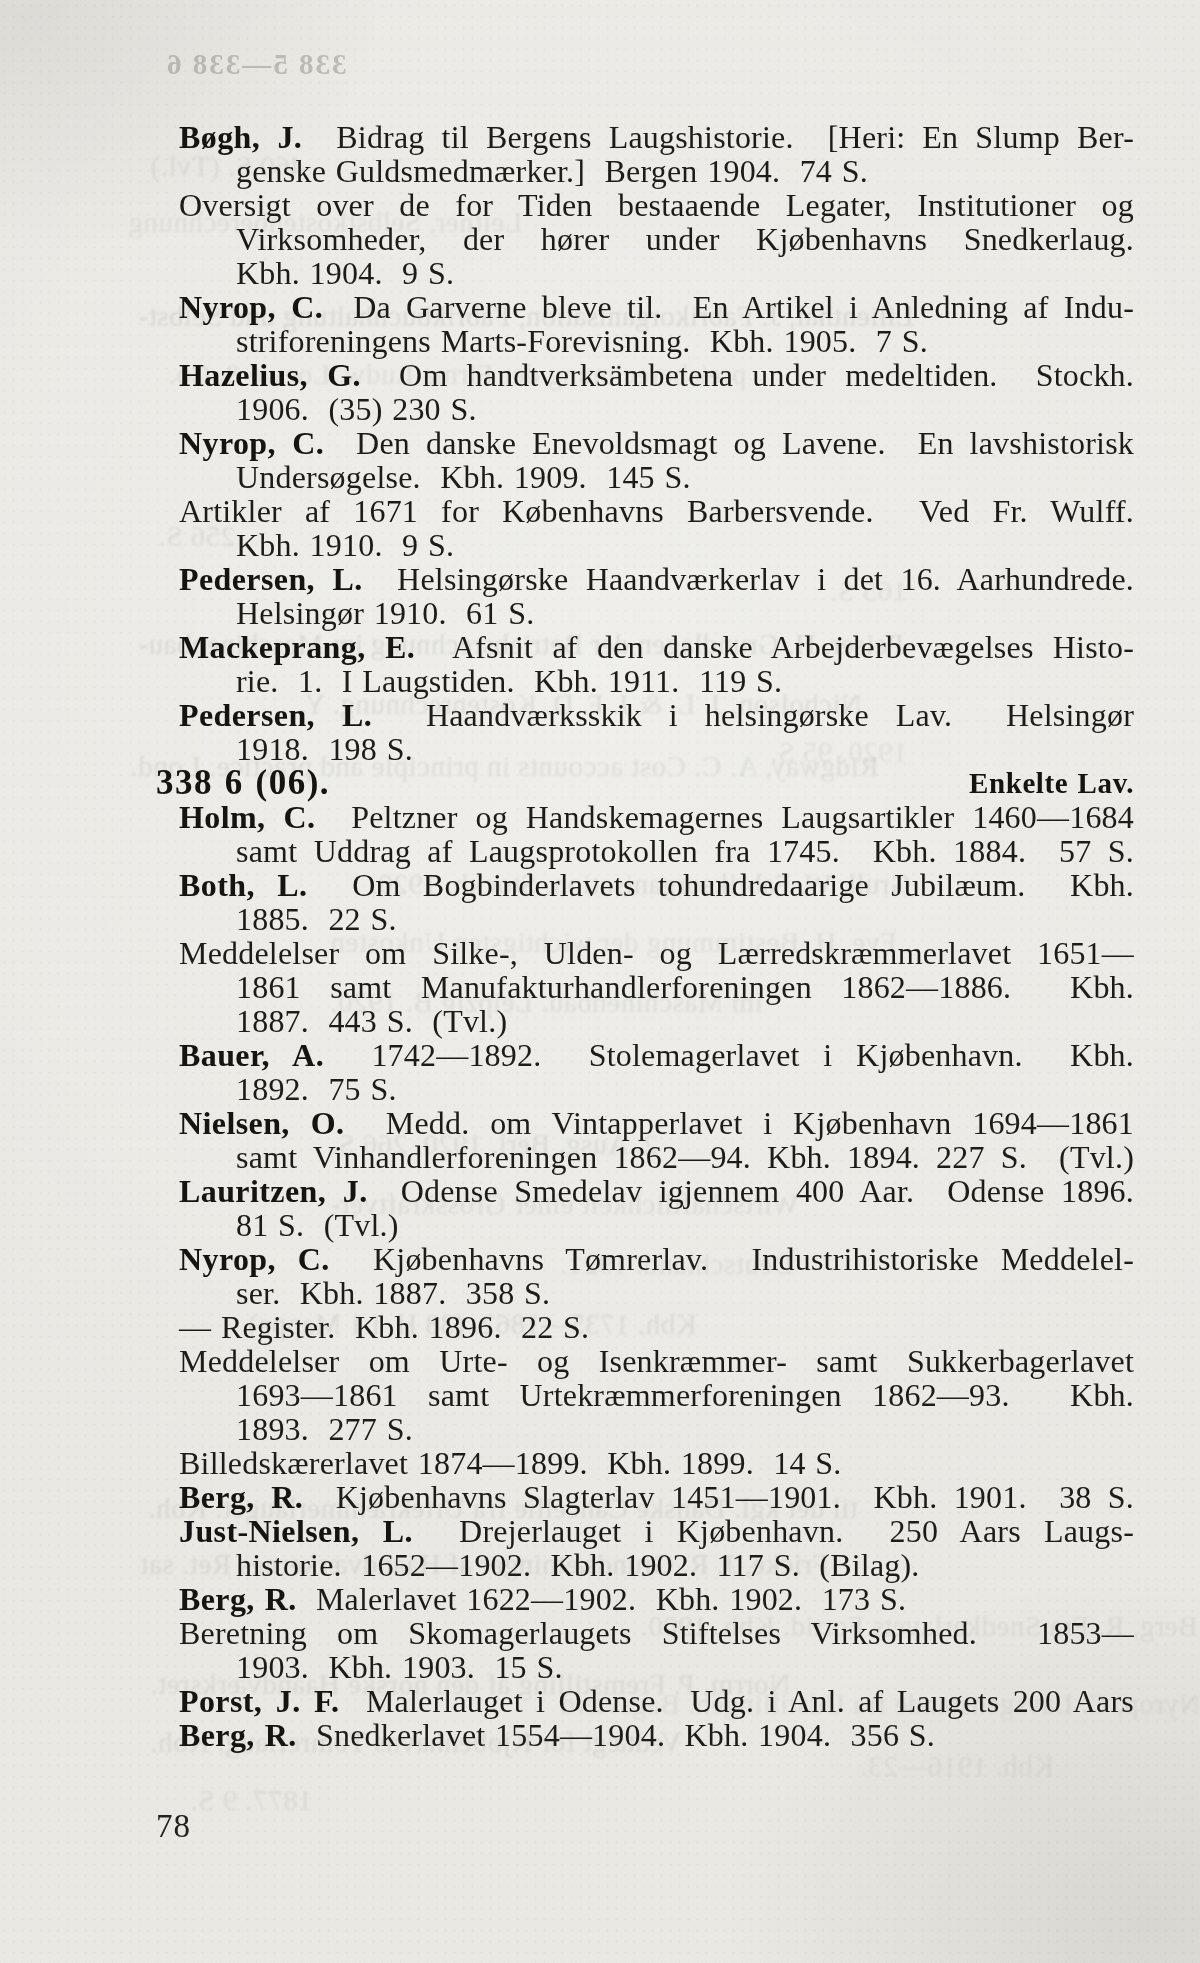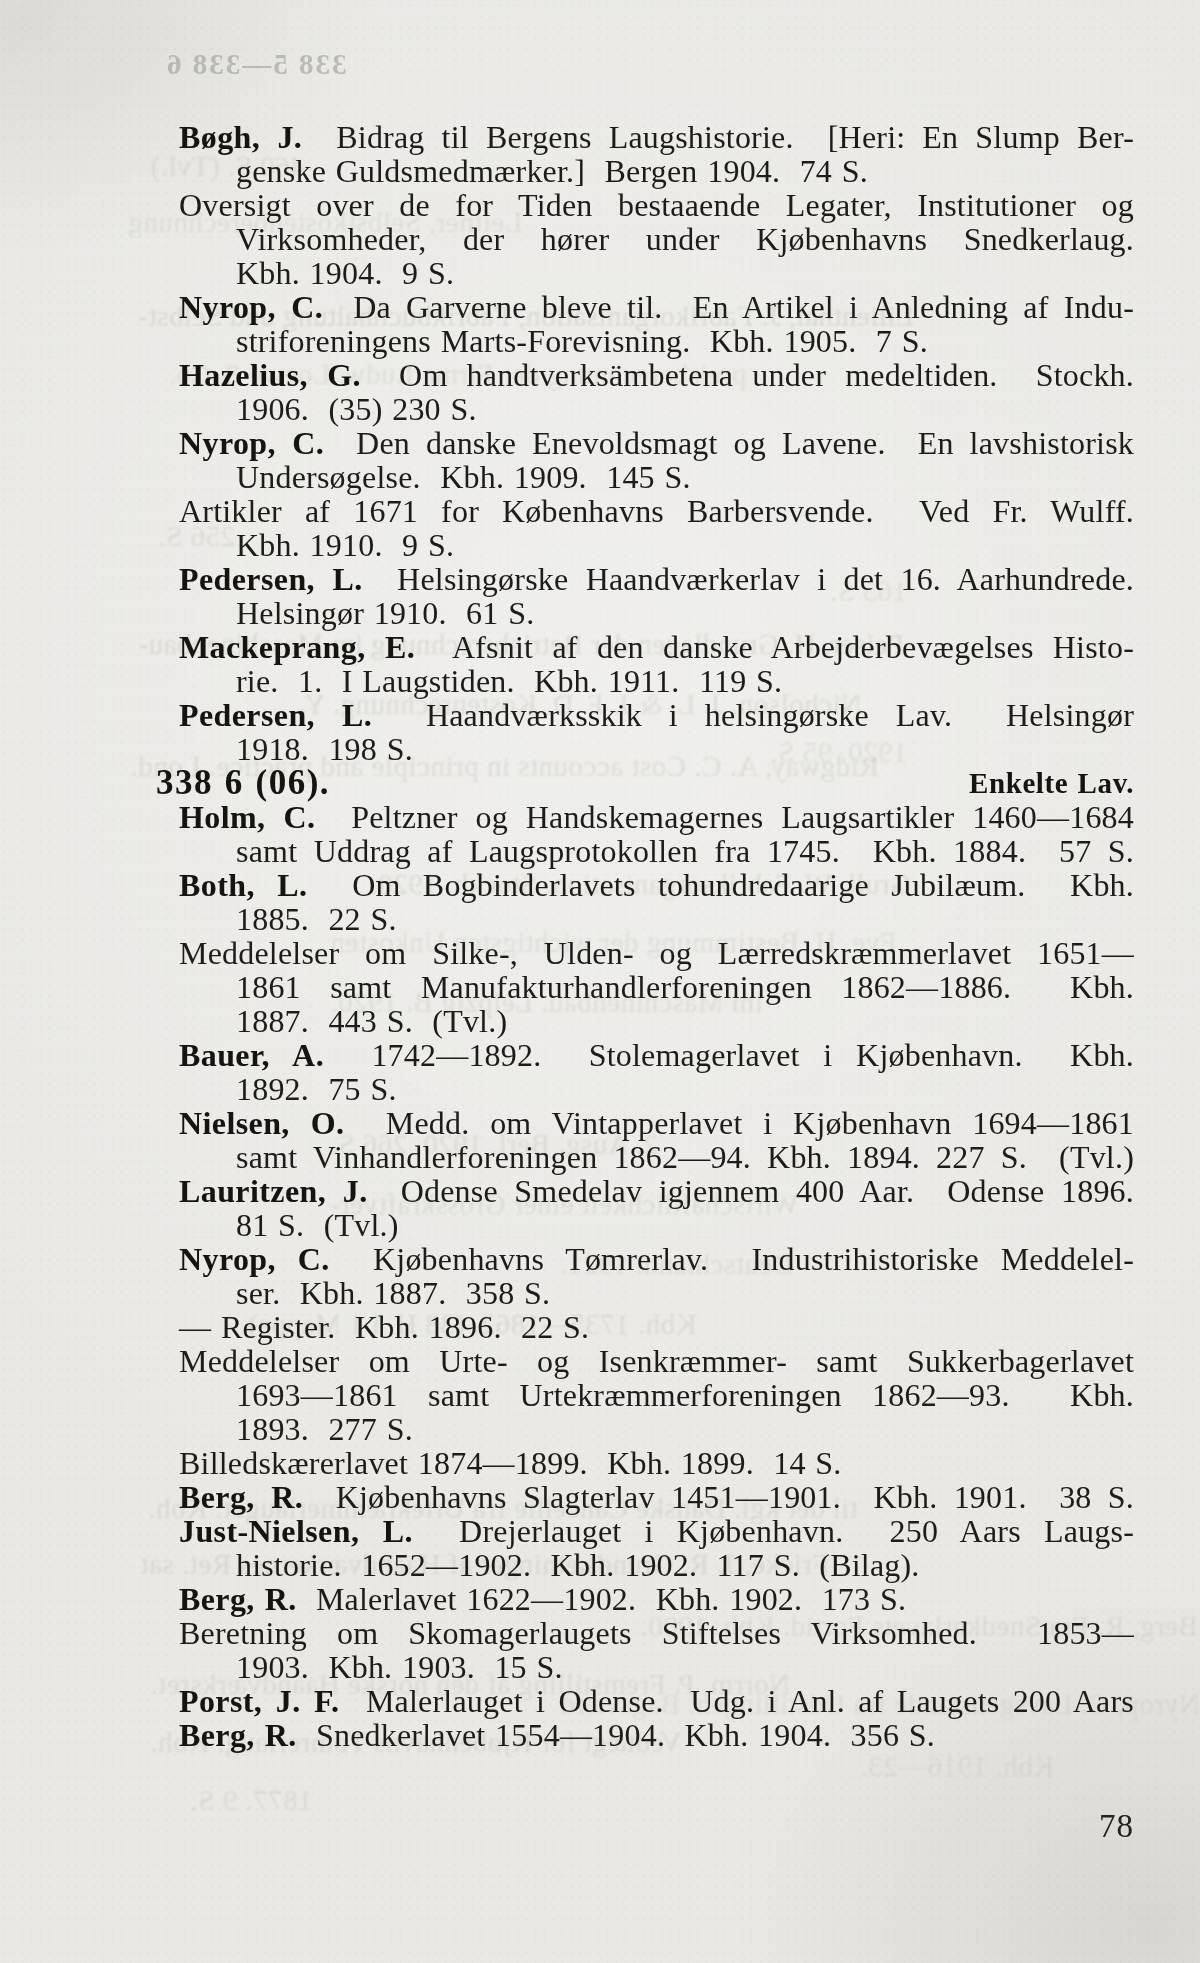--- a/index.html
+++ b/index.html
@@ -48,21 +48,21 @@
   .line b { font-weight:bold; color:#151411; letter-spacing:0.4px; }
   .secline {
     display:flex; justify-content:space-between; align-items:flex-start;
     font-weight:bold; color:#151411;
   }
   .sec-left  { font-size:35px; letter-spacing:1.5px; }
   .sec-right { font-size:29px; letter-spacing:0.6px; }
   .pageno {
     position:absolute;
     top:1808px; left:156px; width:978px;
-    text-align:right;
+    text-align:left;
     font-size:33px;
     color:#23221f;
     letter-spacing:1px;
   }
 </style>
 </head>
 <body>
 
 <div class="page">
   <div id="ghosts">

